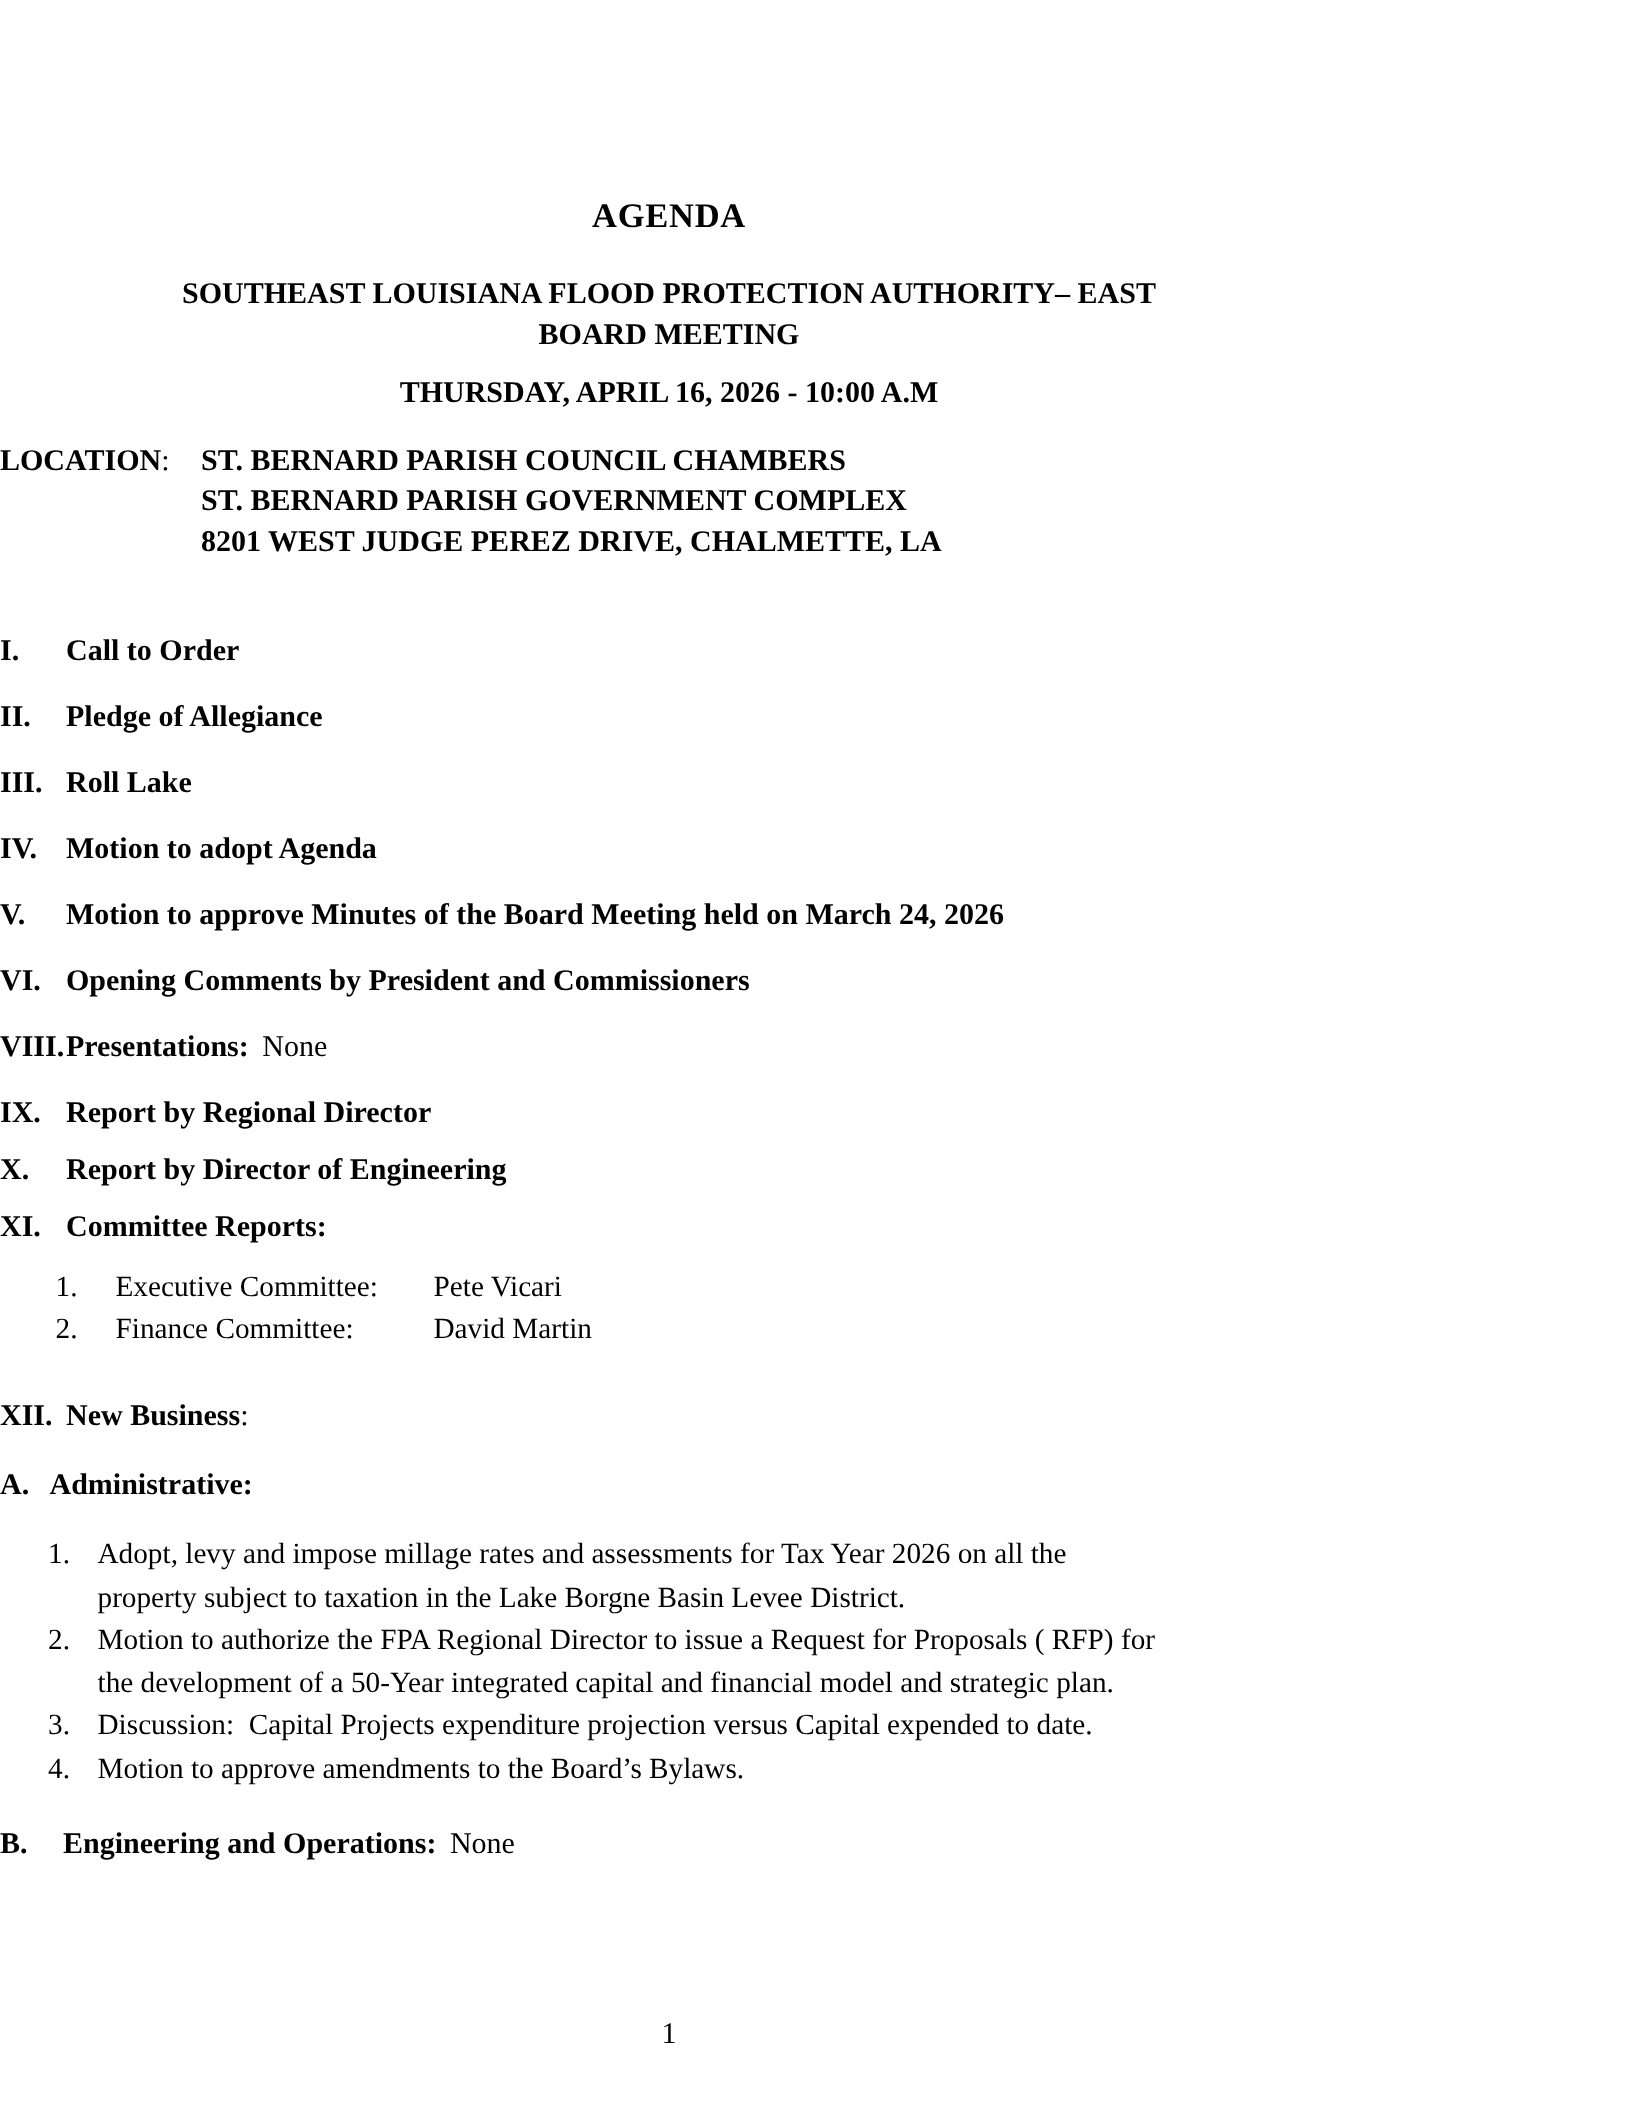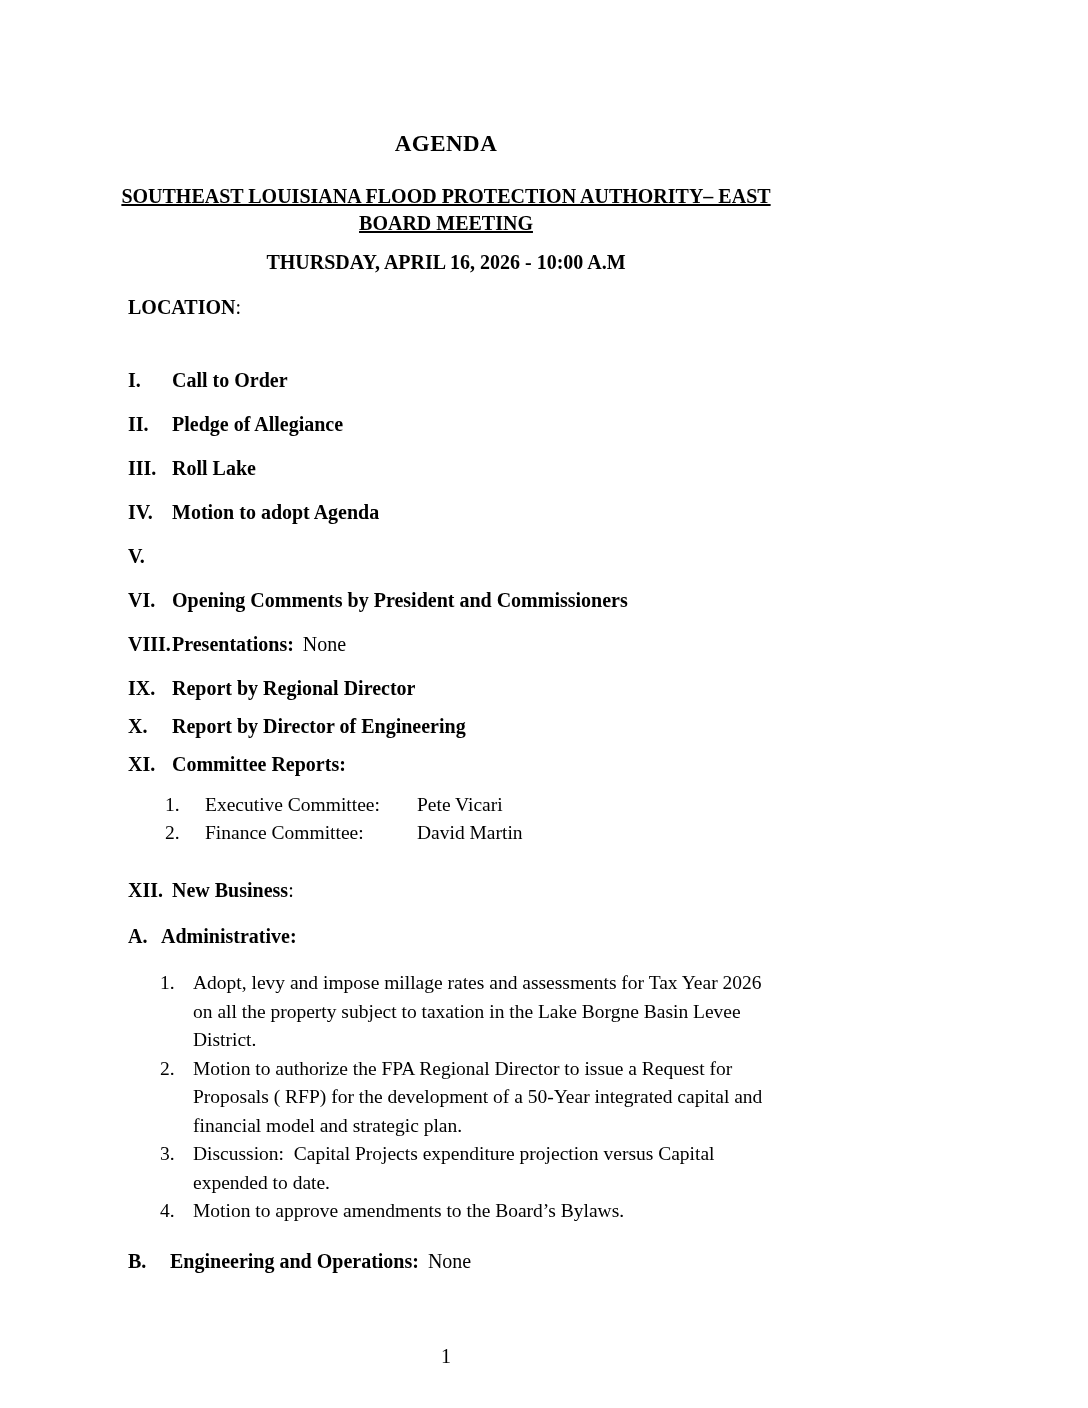--- a/index.html
+++ b/index.html
@@ -7,24 +7,24 @@
     position:relative;
     width:892px;
     height:1408px;
     background:#ffffff;
     color:#000000;
     font-family:"Liberation Serif", serif;
     overflow:hidden;
   }
   .header{ text-align:center; padding-top:130px; }
   .doc-title{ font-size:23px; font-weight:bold; letter-spacing:0.5px; line-height:27px; }
-  .org{ margin-top:26px; font-size:20px; font-weight:bold; line-height:27px;text-decoration:underline; }
+  .org{ margin-top:26px; font-size:20px; font-weight:bold; line-height:27px; }
   .datetime{ margin-top:12px; font-size:20px; font-weight:bold; line-height:27px; }
 
-  .body-block{ margin-left:128px; margin-right:118px; }
+  .body-block{ margin-right:118px; }
 
   .location{ margin-top:18px; display:flex; font-size:20px; font-weight:bold; line-height:27px; }
   .location .loc-label-wrap{ flex:0 0 134px; }
   .location .loc-colon{ font-weight:normal; }
   .loc-lines{ }
 
   .items{ margin-top:46px; font-size:20px; font-weight:bold; }
   .item{ display:flex; line-height:26px; margin-bottom:18px; }
   .item.tight{ margin-bottom:12px; }
   .item .num{ flex:0 0 auto; min-width:44px; }
@@ -65,20 +65,25 @@
       <div>SOUTHEAST LOUISIANA FLOOD PROTECTION AUTHORITY– EAST</div>
       <div>BOARD MEETING</div>
     </div>
     <div class="datetime">THURSDAY, APRIL 16, 2026 - 10:00 A.M</div>
   </div>
 
   <div class="body-block">
 
     <div class="location">
       <div class="loc-label-wrap"><span>LOCATION</span><span class="loc-colon">:</span></div>
+      <div class="loc-lines">
+        <div>ST. BERNARD PARISH COUNCIL CHAMBERS</div>
+        <div>ST. BERNARD PARISH GOVERNMENT COMPLEX</div>
+        <div>8201 WEST JUDGE PEREZ DRIVE, CHALMETTE, LA</div>
+      </div>
     </div>
 
     <div class="items">
       <div class="item">
         <span class="num">I.</span>
         <span class="lbl">Call to Order</span>
       </div>
       <div class="item">
         <span class="num">II.</span>
         <span class="lbl">Pledge of Allegiance</span>
@@ -86,20 +91,21 @@
       <div class="item">
         <span class="num">III.</span>
         <span class="lbl">Roll Lake</span>
       </div>
       <div class="item">
         <span class="num">IV.</span>
         <span class="lbl">Motion to adopt Agenda</span>
       </div>
       <div class="item">
         <span class="num">V.</span>
+        <span class="lbl">Motion to approve Minutes of the Board Meeting held on March 24, 2026</span>
       </div>
       <div class="item">
         <span class="num">VI.</span>
         <span class="lbl">Opening Comments by President and Commissioners</span>
       </div>
       <div class="item">
         <span class="num">VIII.</span>
         <span class="lbl">Presentations:</span>
         <span class="val">None</span>
       </div>

